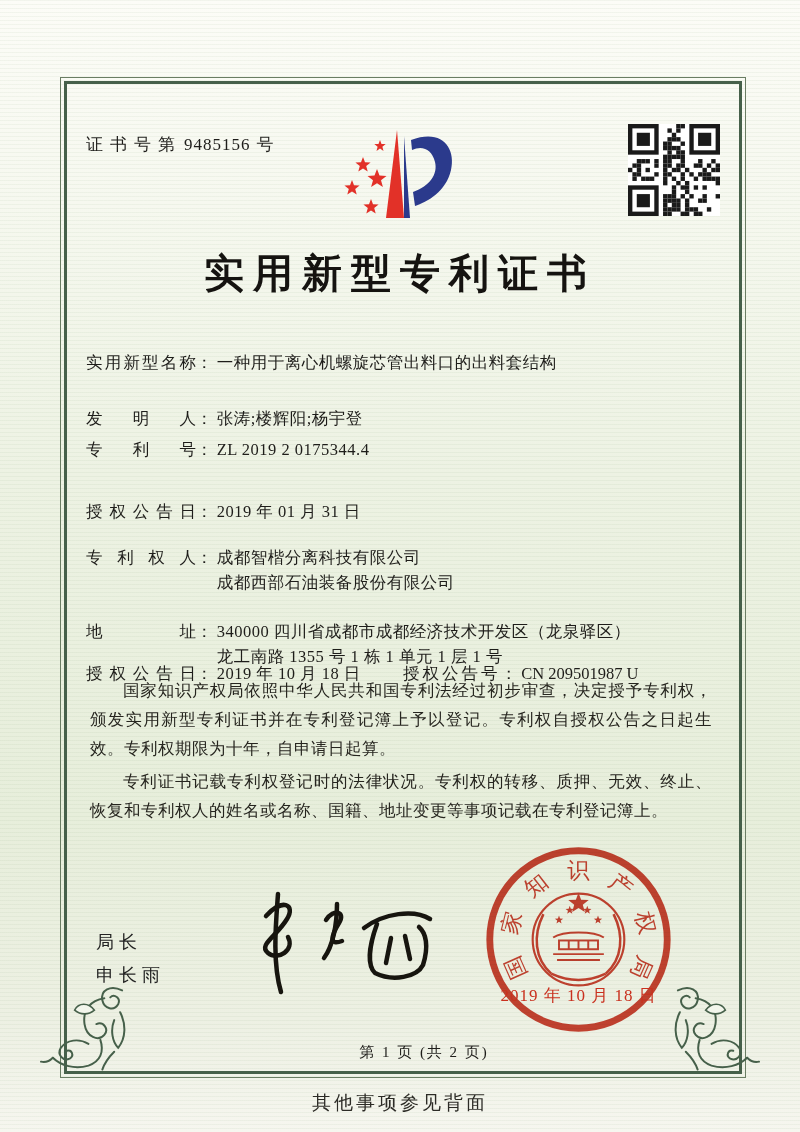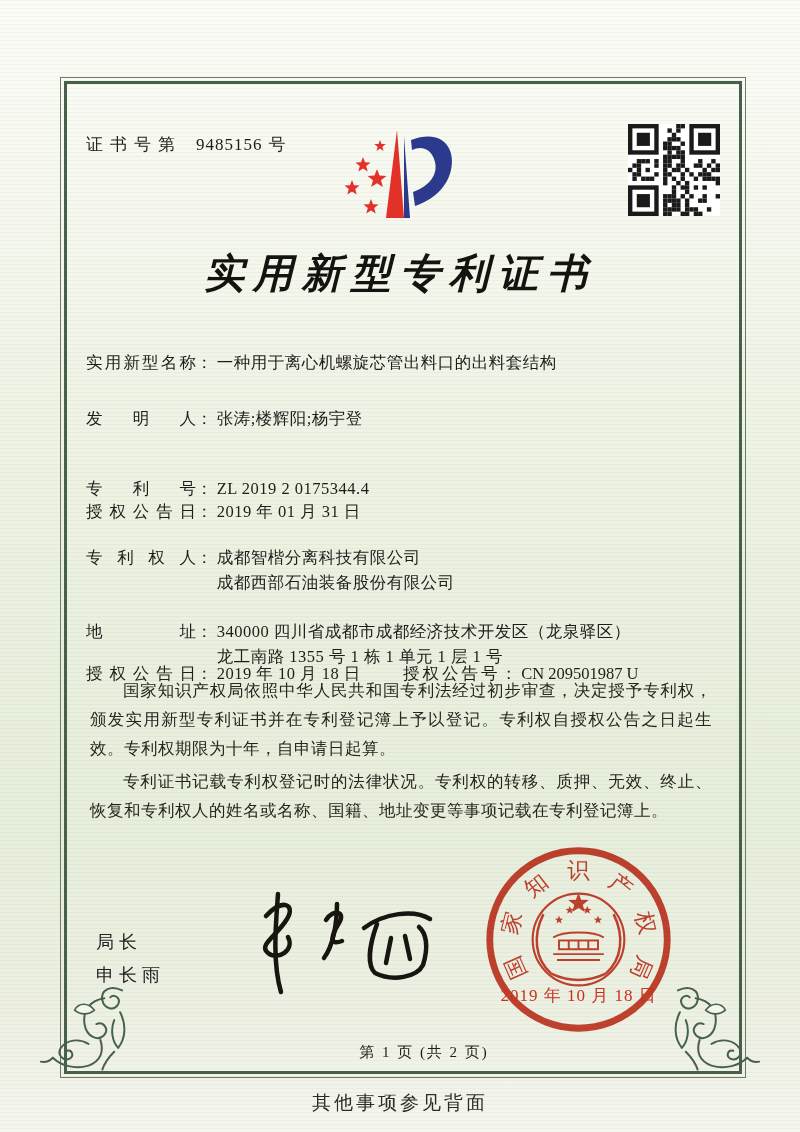--- a/index.html
+++ b/index.html
@@ -13,29 +13,28 @@
   .page{
     position:absolute;left:0;top:0;width:800px;height:1132px;
     background:
       repeating-linear-gradient(180deg, rgba(110,150,100,0.07) 0 1px, rgba(110,150,100,0) 1px 4px),
       linear-gradient(180deg,#fcfcf7 0%,#f6f8ef 18%,#edf2e3 42%,#e7eedb 72%,#edf0e3 90%,#f6f6ef 100%);
   }
   .frame-outer{position:absolute;left:60px;top:77px;width:684px;height:999px;border:1px solid #6a7d63;}
   .frame-inner{position:absolute;left:64px;top:81px;width:672px;height:987px;border:3px solid var(--green,#46604a);}
   .cert-no{position:absolute;left:86px;top:133px;font-size:17px;white-space:nowrap;}
   .cert-no .sp{letter-spacing:7px;}
-  .cert-no .num{letter-spacing:1px;margin-left:14px;text-align:right;}
+  .cert-no .num{letter-spacing:1px;margin-left:2px;text-align:right;}
   .cert-no .suf{margin-left:6px;}
   .qr{position:absolute;left:628px;top:124px;width:92px;height:92px;}
   .logo{position:absolute;left:330px;top:126px;width:152px;height:112px;}
   .title{
     position:absolute;left:0;top:246px;width:800px;margin:0;
     text-align:center;font-size:40px;font-weight:bold;letter-spacing:9px;
     color:#151310;
-    font-style:italic;
   }
   .row{position:absolute;left:86px;width:640px;font-size:16.5px;line-height:25px;white-space:nowrap;}
   .lbl{display:inline-block;width:110px;text-align:justify;text-align-last:justify;vertical-align:top;}
   .colon{display:inline-block;vertical-align:top;}
   .val{display:inline-block;vertical-align:top;letter-spacing:0.5px;white-space:normal;}
   .row2 .val div{line-height:25px;}
   .grant-right{position:absolute;left:317px;top:0;}
   .grant-right .lbl2{letter-spacing:3px;}
   .paras{position:absolute;left:86px;top:672px;width:630px;font-size:16.5px;line-height:29px;color:#26251f;}
   .paras p{margin:4px;text-indent:2em;text-align:justify;letter-spacing:0.5px;}
@@ -215,21 +214,21 @@
   <div class="row" style="top:350px">
     <span class="lbl">实用新型名称</span><span class="colon">：</span>
     <span class="val">一种用于离心机螺旋芯管出料口的出料套结构</span>
   </div>
 
   <div class="row" style="top:406px">
     <span class="lbl">发明人</span><span class="colon">：</span>
     <span class="val">张涛;楼辉阳;杨宇登</span>
   </div>
 
-  <div class="row" style="top:476px">
+  <div class="row" style="top:437px">
     <span class="lbl">专利号</span><span class="colon">：</span>
     <span class="val">ZL 2019 2 0175344.4</span>
   </div>
 
   <div class="row" style="top:499px">
     <span class="lbl">授权公告日</span><span class="colon">：</span>
     <span class="val">2019 年 01 月 31 日</span>
   </div>
 
   <div class="row row2" style="top:545px">

